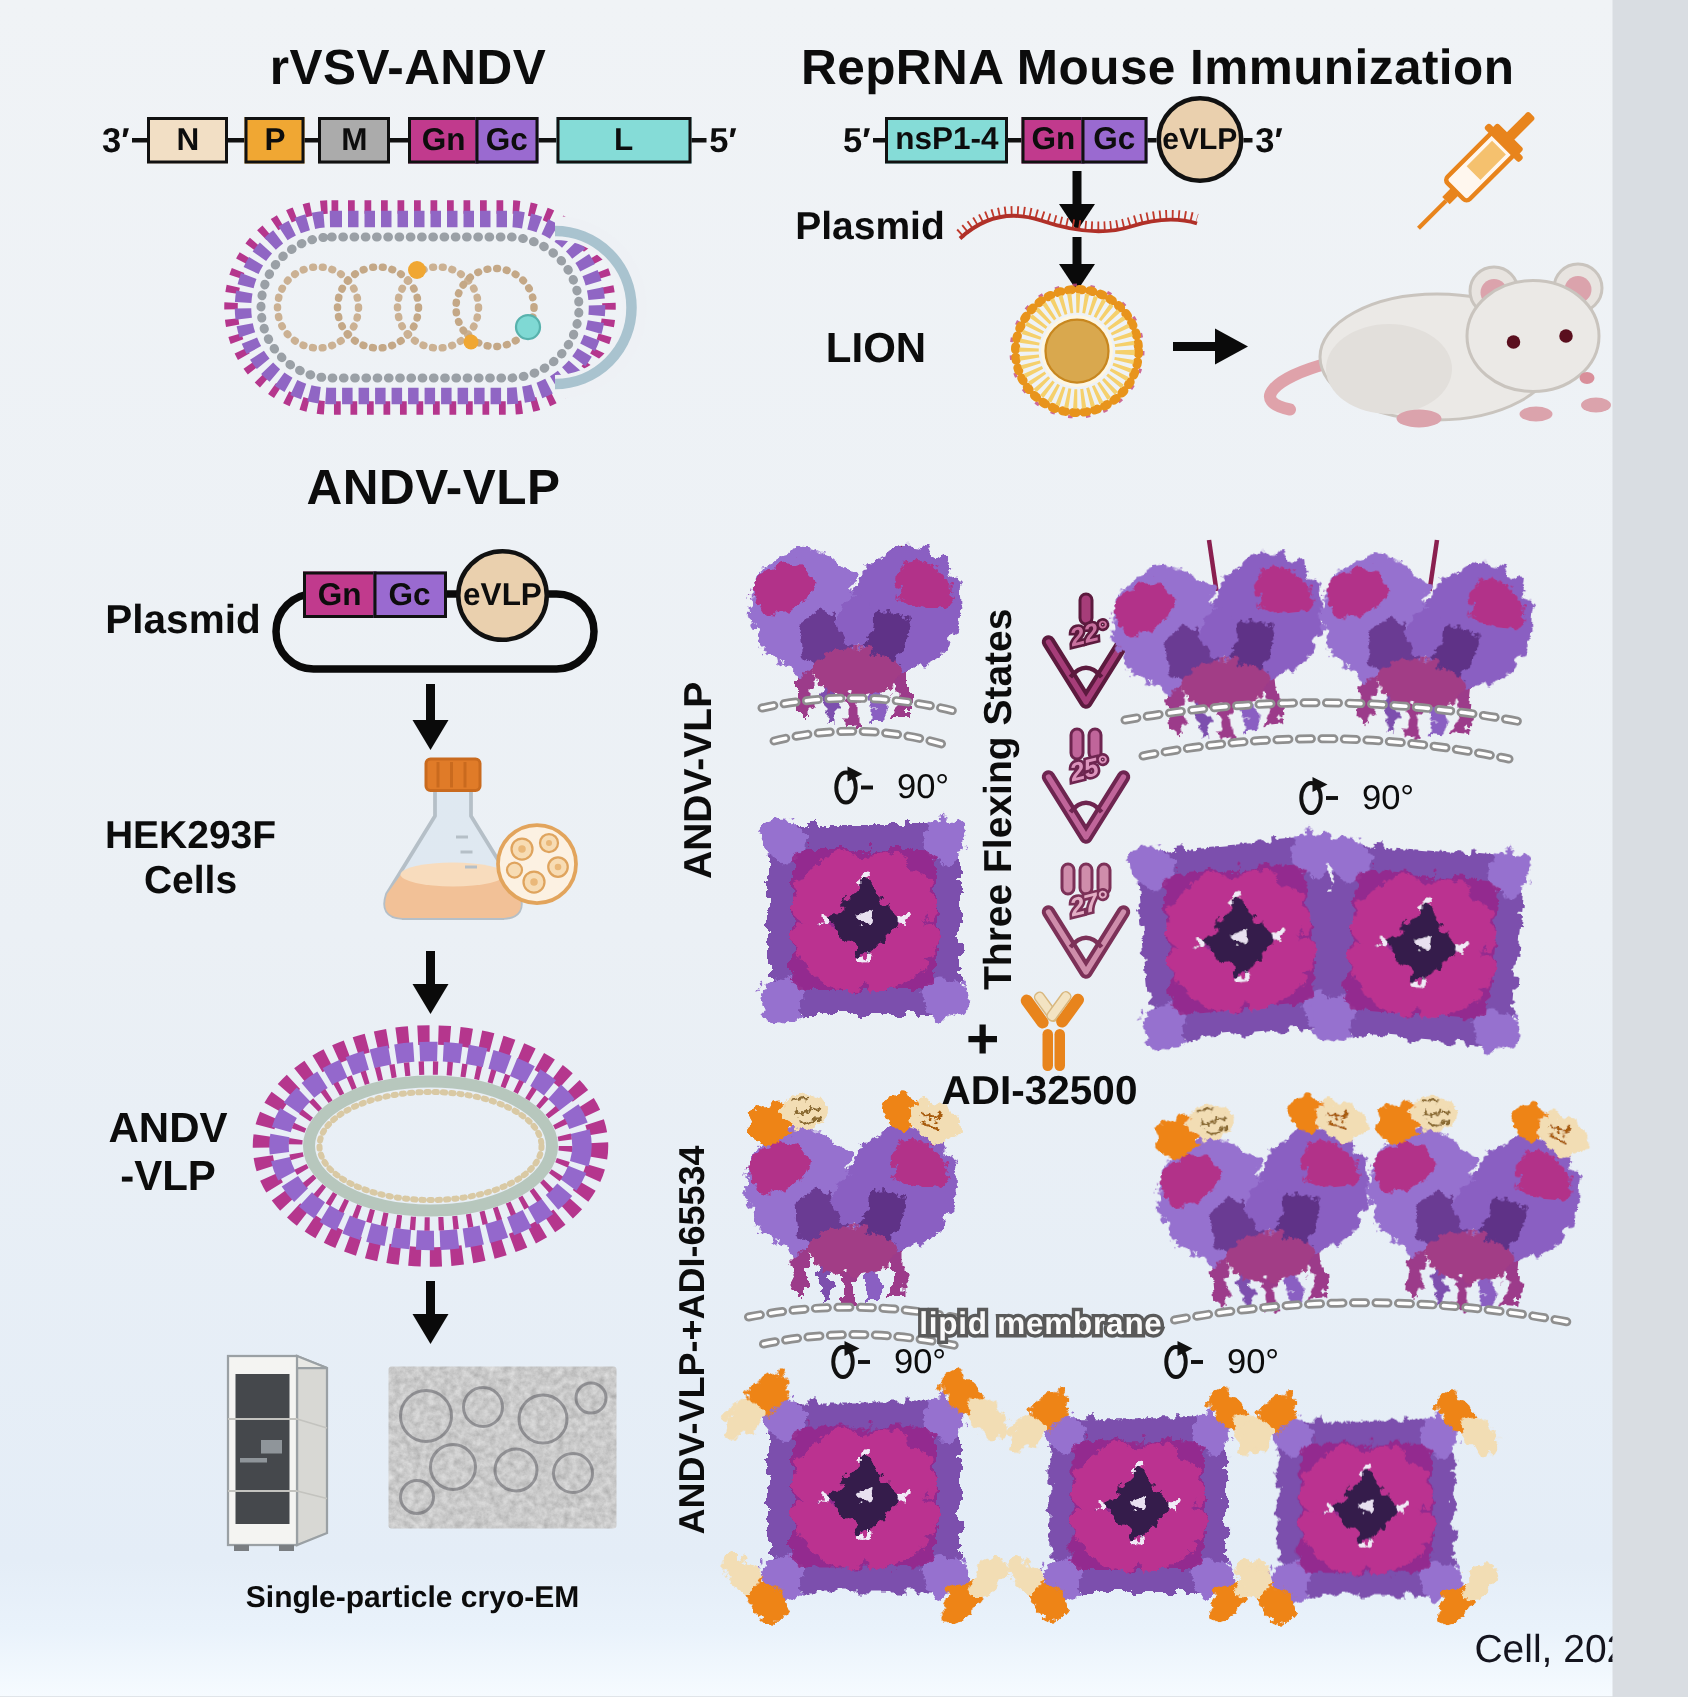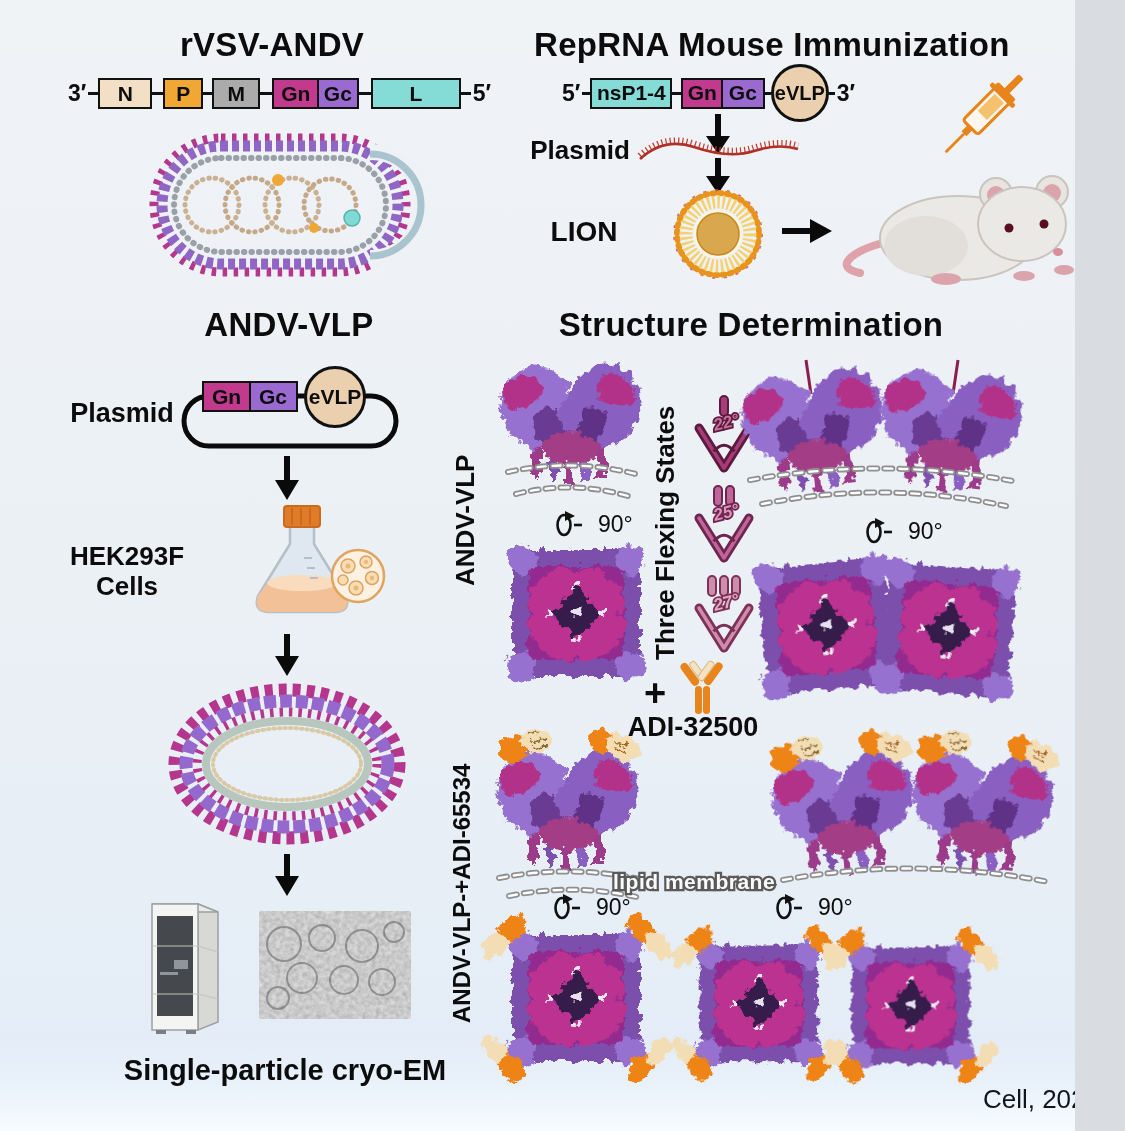--- a/index.html
+++ b/index.html
@@ -263,20 +263,24 @@
     <circle cx="118" cy="90" r="7" fill="#f7dcb4" stroke="#dfa45e" stroke-width="1.5"></circle>
       <circle cx="118" cy="90" r="2.5" fill="#eab879"></circle>
     <circle cx="105" cy="82" r="5" fill="#f7dcb4" stroke="#dfa45e" stroke-width="1.5"></circle>
   </svg>
 
   <svg class="abs" style="left:274px;top:634px;" width="26" height="42" viewBox="0 0 26 42">
     <rect x="10" y="0" width="6" height="24" fill="#0a0a0a"></rect>
       <polygon points="1,22 25,22 13,42" fill="#0a0a0a"></polygon>
   </svg>
 
+  <div class="abs lab" style="left:62px;top:736px;width:100px;font-size:28px;">
+    <div>ANDV</div>
+    <div>-VLP</div>
+  </div>
 
   <svg class="abs" style="left:165px;top:678px;" width="245" height="172" viewBox="0 0 245 172">
     <ellipse cx="122" cy="86" rx="112" ry="74" fill="none" stroke="#b5368d" stroke-width="13" stroke-dasharray="8 6"></ellipse>
     <ellipse cx="122" cy="86" rx="101" ry="63" fill="none" stroke="#9468cc" stroke-width="13" stroke-dasharray="12 4"></ellipse>
     <ellipse cx="122" cy="86" rx="90" ry="52" fill="none" stroke="#b5368d" stroke-width="9" stroke-dasharray="3.5 6"></ellipse>
     <ellipse cx="122" cy="86" rx="81" ry="43" fill="none" stroke="#b7c7bd" stroke-width="8"></ellipse>
     <ellipse cx="122" cy="86" rx="74" ry="36" fill="none" stroke="#d9c9a4" stroke-width="4" stroke-dasharray="1.5 4" stroke-linecap="round"></ellipse>
   </svg>
 
   <svg class="abs" style="left:274px;top:854px;" width="26" height="42" viewBox="0 0 26 42">
@@ -303,23 +307,22 @@
         <circle cx="64" cy="28" r="13"></circle>
         <circle cx="104" cy="36" r="16"></circle>
       <circle cx="44" cy="68" r="15"></circle>
         <circle cx="86" cy="70" r="14"></circle>
         <circle cx="124" cy="72" r="13"></circle>
       <circle cx="20" cy="88" r="11"></circle>
         <circle cx="136" cy="22" r="10"></circle>
     </g>
   </svg>
 
-  <div class="abs lab" style="left:110px;top:1054px;width:350px;font-size:29px;">Single-particle cryo-EM</div>
-
-  <div class="abs title" style="left:551px;top:306px;width:400px;">Structure Determination</div>
+  <div class="abs lab" style="left:100px;top:1054px;width:350px;font-size:20px;">Single-particle cryo-EM</div>
+
 
   <div class="abs vlab" style="left:450px;top:420px;height:200px;">ANDV-VLP</div>
 
   <svg class="abs" style="left:490px;top:364px;" width="165" height="150" viewBox="0 0 165 150">
     <line x1="110" y1="0" x2="114" y2="24" stroke="#8a1f4f" stroke-width="3"></line>
     <use href="#m-side" x="2" y="-4"></use>
     <path class="md1" d="M18,108 Q82,94 146,110"></path>
       <path class="md2" d="M18,108 Q82,94 146,110"></path>
     <path class="md1" d="M26,130 Q82,116 138,132"></path>
       <path class="md2" d="M26,130 Q82,116 138,132"></path>

